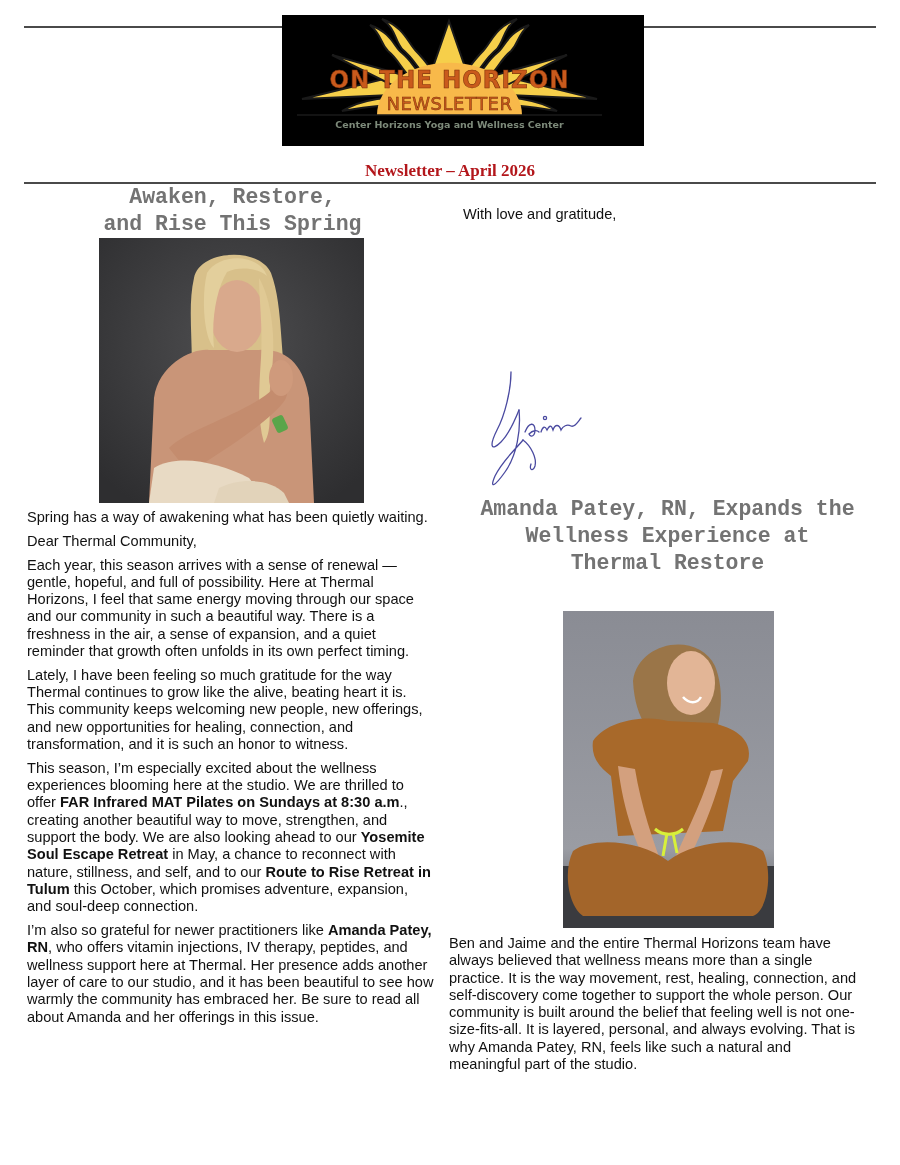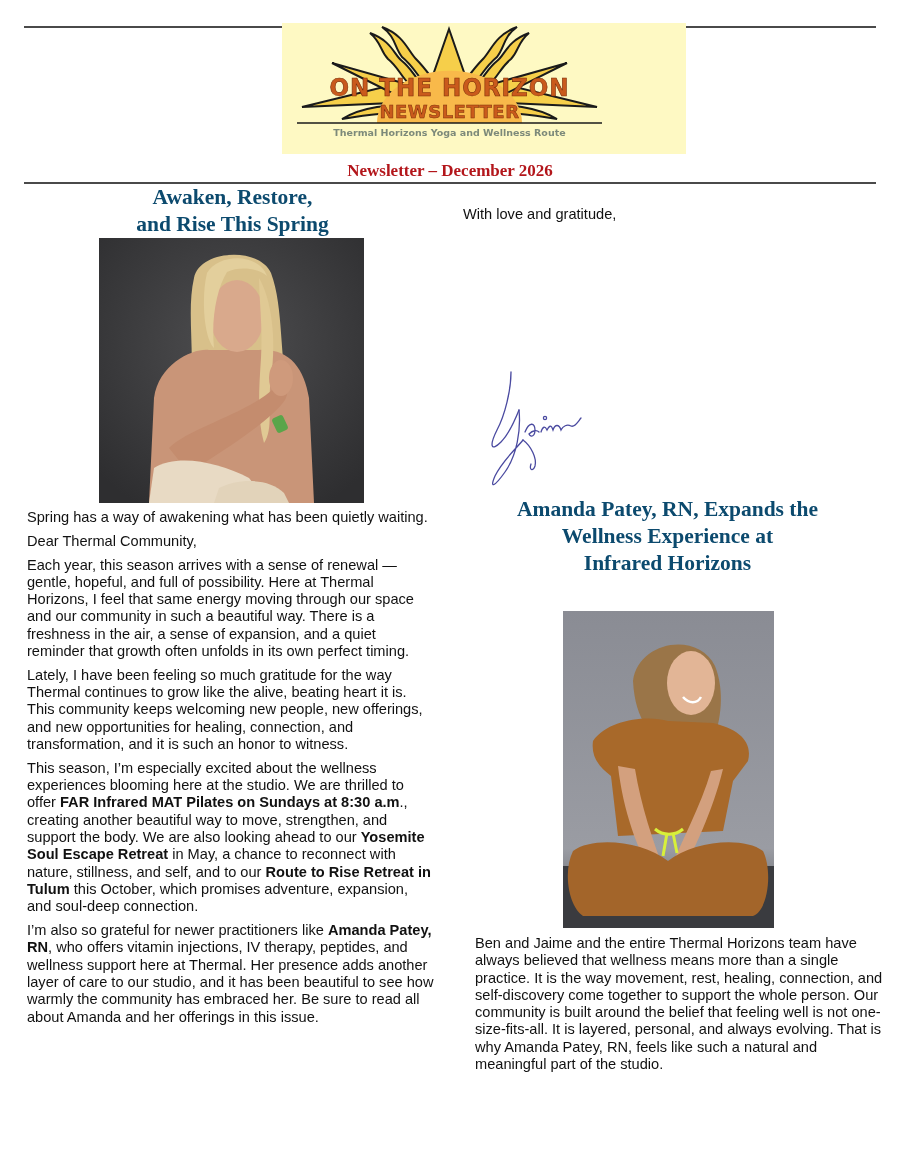--- a/index.html
+++ b/index.html
@@ -2,48 +2,48 @@
 <html><head>
 <meta charset="utf-8">
 <style>
   html, body { margin: 0; padding: 0; background: #ffffff; }
   body { width: 900px; height: 1165px; position: relative; overflow: hidden;
          font-family: "Liberation Sans", sans-serif; color: #111; }
   .rule { position: absolute; left: 24px; width: 852px; height: 2px; background: #4a4a4a; }
   .rule-top { top: 26px; }
   .rule-mid { top: 182px; }
 
-  .logo { position: absolute; left: 282px; top: 23px; width: 404px; height: 131px; background: #fef9c3; overflow: hidden; }
+  .logo { position: absolute; left: 282px; top: 15px; width: 362px; height: 131px; background: #000000; overflow: hidden; }
   .logo svg { position: absolute; left: 0; top: 0; }
   .logo-title { position: absolute; left: 0; top: 52px; width: 335px; text-align: center;
     font-family: "DejaVu Sans", sans-serif; font-size: 23px; font-weight: bold; color: #c95a1c;
     letter-spacing: 1px; -webkit-text-stroke: 0.6px #7a2e0a; transform: scaleY(1.05); }
   .logo-sub { position: absolute; left: 0; top: 78px; width: 335px; text-align: center;
-    font-family: "DejaVu Sans", sans-serif; font-size: 18px; font-weight: bold; color: #c95a1c;
+    font-family: "DejaVu Sans", sans-serif; font-size: 18px; font-weight: normal; color: #c95a1c;
     letter-spacing: 0.5px; -webkit-text-stroke: 0.5px #7a2e0a; }
   .logo-tag { position: absolute; left: 0; top: 104px; width: 335px; text-align: center;
     font-family: "DejaVu Sans", sans-serif; font-size: 9.5px; font-weight: bold; color: #7d8a7a; }
 
   .issue-date { position: absolute; left: 0; top: 161px; width: 900px; text-align: center;
     font-family: "Liberation Serif", serif; font-size: 17px; font-weight: bold; color: #b3161b; }
 
-  .headline { position: absolute; text-align: center; font-weight: bold; color: #0c4a6e;
-    font-family: Liberation Serif, serif; line-height: 27px; font-size: 21.5px; }
+  .headline { position: absolute; text-align: center; font-weight: bold; color: #737373;
+    font-family: Liberation Mono, monospace; line-height: 27px; font-size: 21.5px; }
   .headline-1 { left: 30px; top: 184px; width: 405px; }
   .headline-2 { left: 465px; top: 496px; width: 405px; line-height: 27px; }
 
   .photo { position: absolute; overflow: hidden; }
   .photo-1 { left: 99px; top: 238px; width: 265px; height: 265px; background: #3d3d3f; }
   .photo-2 { left: 563px; top: 611px; width: 211px; height: 317px; background: #8d8f97; }
 
   .col { position: absolute; font-size: 14.6px; line-height: 17.3px; }
   .col p { margin: 0 0 6.5px 0; }
   .col-left { left: 27px; top: 509px; width: 408px; }
   .col-right-top { left: 463px; top: 206px; width: 408px; }
-  .col-right-bottom { left: 475px; top: 935px; width: 408px; }
+  .col-right-bottom { left: 449px; top: 935px; width: 408px; }
   b { font-weight: bold; }
 
   .signature { position: absolute; left: 475px; top: 360px; width: 140px; height: 140px; }
 </style>
 </head>
 <body>
 
 <div class="rule rule-top"></div>
 
 <div class="logo">
@@ -61,24 +61,24 @@
       <path d="M235,4 C213,12 209,28 201,36 C193,44 189,50 183,58 L193,60 C201,50 205,42 215,34 C223,24 221,14 235,4 Z"></path>
       <path d="M60,96 C80,84 110,80 130,84 L130,92 C110,88 84,92 60,96 Z"></path>
       <path d="M275,96 C255,84 225,80 205,84 L205,92 C225,88 251,92 275,96 Z"></path>
     </g>
 
     <path d="M95,100 A72,52 0 0 1 240,100 Z" fill="#f8b94a" stroke="none"></path>
     <line x1="15" y1="100" x2="320" y2="100" stroke="#1a1a1a" stroke-width="1.5"></line>
   </svg>
   <div class="logo-title">ON THE HORIZON</div>
   <div class="logo-sub">NEWSLETTER</div>
-  <div class="logo-tag">Thermal Horizons Yoga and Wellness Route</div>
+  <div class="logo-tag">Center Horizons Yoga and Wellness Center</div>
 </div>
 
-<div class="issue-date">Newsletter – December 2026</div>
+<div class="issue-date">Newsletter – April 2026</div>
 
 <div class="rule rule-mid"></div>
 
 <div class="headline headline-1">
   <div>Awaken, Restore,</div>
   <div>and Rise This Spring</div>
 </div>
 
 <div class="photo photo-1">
   <svg width="265" height="265" viewBox="0 0 265 265">
@@ -132,21 +132,21 @@
       <path d="M50,72 C54,62 60,62 60,70 C60,76 56,78 54,74 C58,70 62,70 64,72"></path>
       <circle cx="70" cy="58" r="1.6"></circle>
       <path d="M66,72 C68,66 70,66 72,70 C74,66 76,64 78,70 C80,64 84,64 86,70 C88,66 92,64 96,66 C100,68 104,60 106,58"></path>
     </g>
   </svg>
 </div>
 
 <div class="headline headline-2">
   <div>Amanda Patey, RN, Expands the</div>
   <div>Wellness Experience at</div>
-  <div>Infrared Horizons</div>
+  <div>Thermal Restore</div>
 </div>
 
 <div class="photo photo-2">
   <svg width="211" height="317" viewBox="0 0 211 317">
     <defs>
       <linearGradient id="bg2" x1="0" y1="0" x2="0" y2="1">
         <stop offset="0%" stop-color="#8a8c94"></stop>
         <stop offset="75%" stop-color="#9a9ca3"></stop>
         <stop offset="100%" stop-color="#55565a"></stop>
       </linearGradient>

